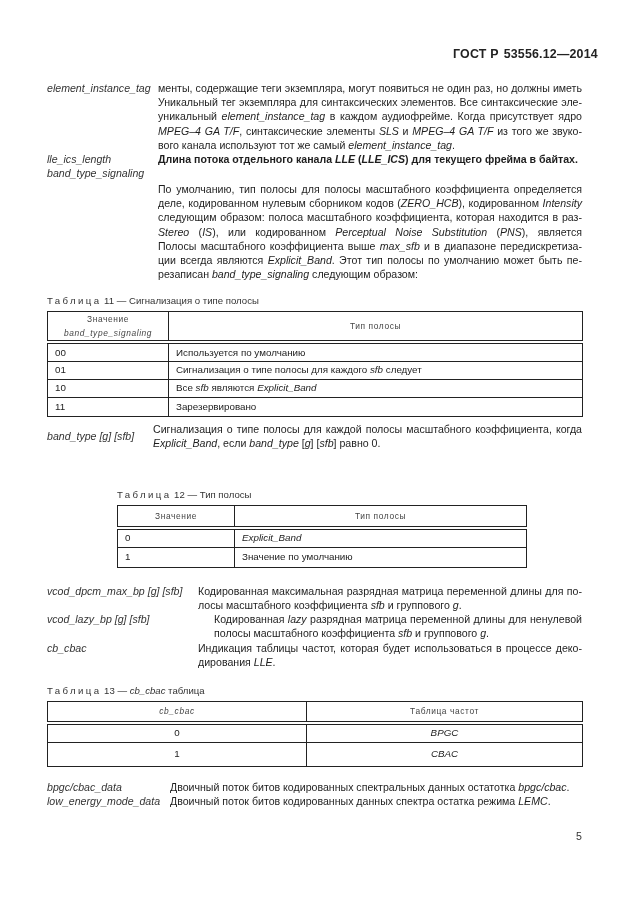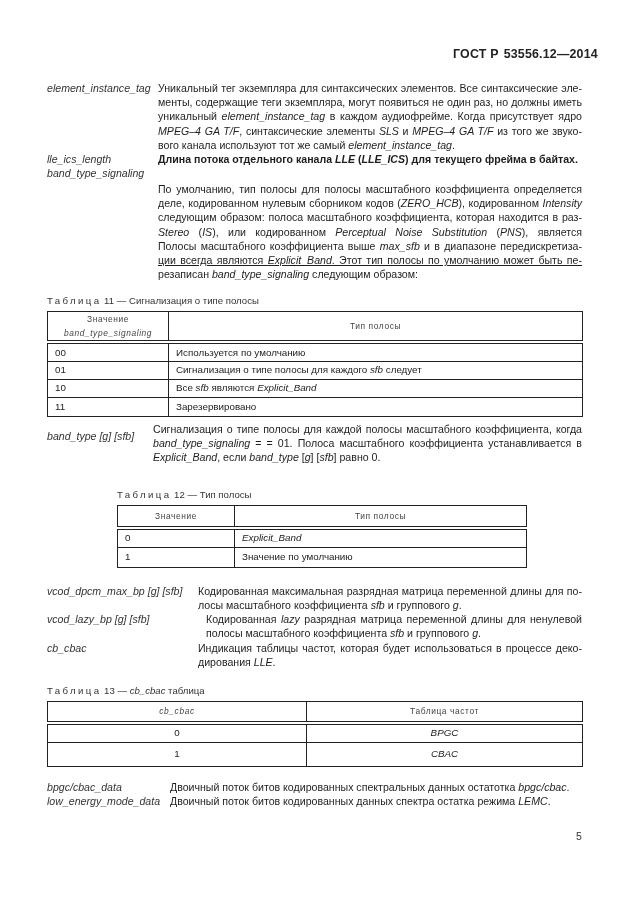--- a/index.html
+++ b/index.html
@@ -26,40 +26,40 @@
 </head>
 <body>
 
 <div class="abs hdr">
   <span class="sp">ГОСТ Р</span><span>53556.12—2014</span>
 </div>
 
 <div>
   <div class="term" style="top:81px">element_instance_tag</div>
   <div class="def" style="top:81px; left:158px">
+      <p style="text-align-last: justify;">менты, содержащие теги экземпляра, могут появиться не один раз, но должны иметь</p>
       <p style="text-align-last: justify;">Уникальный тег экземпляра для синтаксических элементов. Все синтаксические эле-</p>
-      <p style="text-align-last: justify;">менты, содержащие теги экземпляра, могут появиться не один раз, но должны иметь</p>
       <p style="text-align-last: justify;">уникальный <i>element_instance_tag</i> в каждом аудиофрейме. Когда присутствует ядро</p>
       <p style="text-align-last: justify;"><i>MPEG–4 GA T/F</i>, синтаксические элементы <i>SLS</i> и <i>MPEG–4 GA T/F</i> из того же звуко-</p>
       <p style="text-align-last: left;">вого канала используют тот же самый <i>element_instance_tag</i>.</p>
     </div>
 
   <div class="term" style="top:152px">lle_ics_length</div>
   <div class="def" style="top:152px; left:158px">
       <p style="text-align-last: left; font-weight: bold;">Длина потока отдельного канала <i>LLE</i> (<i>LLE_ICS</i>) для текущего фрейма в байтах.</p>
     </div>
 
   <div class="term" style="top:166px">band_type_signaling</div>
   <div class="def" style="top:166px; left:158px">
       <p style="text-align-last: justify; margin-top: 16px;">По умолчанию, тип полосы для полосы масштабного коэффициента определяется</p>
       <p style="text-align-last: justify;">деле, кодированном нулевым сборником кодов (<i>ZERO_HCB</i>), кодированном <i>Intensity</i></p>
       <p style="text-align-last: justify;">следующим образом: полоса масштабного коэффициента, которая находится в раз-</p>
       <p style="text-align-last: justify;"><i>Stereo</i> (<i>IS</i>), или кодированном <i>Perceptual Noise Substitution</i> (<i>PNS</i>), является</p>
       <p style="text-align-last: justify;">Полосы масштабного коэффициента выше <i>max_sfb</i> и в диапазоне передискретиза-</p>
-      <p style="text-align-last: justify; text-decoration: underline;">ции всегда являются <i>Explicit_Band</i>.  Этот тип полосы по умолчанию может быть пе-</p>
+      <p style="text-align-last: justify;">ции всегда являются <i>Explicit_Band</i>.  Этот тип полосы по умолчанию может быть пе-</p>
       <p style="text-align-last: left;">резаписан <i>band_type_signaling</i> следующим образом:</p>
     </div>
 </div>
 
 <div class="cap" style="left:47px; top:294px">
   <span class="spaced">Таблица</span>
   <span>11</span>
   <span>— Сигнализация о типе полосы</span>
 </div>
 <table class="t" style="left:47px; top:311px; width:536px;">
@@ -88,21 +88,20 @@
     <td>11</td>
     <td>Зарезервировано</td>
   </tr>
 </tbody>
   </table>
 
 <div>
   <div class="term" style="top:429px">band_type [g] [sfb]</div>
   <div class="def" style="top:422px; left:153px">
       <p style="text-align-last: justify;">Сигнализация о типе полосы для каждой полосы масштабного коэффициента, когда</p>
-      <p style="text-align-last: justify;"><i>band_type_signaling</i> = = 01. Полоса масштабного  коэффициента  устанавливается в</p>
       <p style="text-align-last: left;"><i>Explicit_Band</i>, если <i>band_type</i> [<i>g</i>] [<i>sfb</i>] равно 0.</p>
     </div>
 </div>
 
 <div class="cap" style="left:117px; top:488px">
   <span class="spaced">Таблица</span>
   <span>12</span>
   <span>— Тип полосы</span>
 </div>
 <table class="t" style="left:117px; top:505px; width:410px;">
@@ -127,21 +126,21 @@
   </table>
 
 <div>
   <div class="term" style="top:584px">vcod_dpcm_max_bp [g] [sfb]</div>
   <div class="def" style="top:584px; left:198px">
       <p style="text-align-last: justify;">Кодированная максимальная разрядная матрица переменной длины для по-</p>
       <p style="text-align-last: left;">лосы масштабного коэффициента <i>sfb</i> и группового <i>g</i>.</p>
     </div>
 
   <div class="term" style="top:612px">vcod_lazy_bp [g] [sfb]</div>
-  <div class="def" style="top:612px; left:206px">
+  <div class="def" style="top:612px; left:214px">
       <p style="text-align-last: justify;">Кодированная <i>lazy</i> разрядная  матрица  переменной  длины для ненулевой</p>
       <p style="text-align-last: left;">полосы масштабного коэффициента <i>sfb</i> и группового <i>g</i>.</p>
     </div>
 
   <div class="term" style="top:641px">cb_cbac</div>
   <div class="def" style="top:641px; left:198px">
       <p style="text-align-last: justify;">Индикация таблицы частот, которая  будет  использоваться в процессе деко-</p>
       <p style="text-align-last: left;">дирования <i>LLE</i>.</p>
     </div>
 </div>

